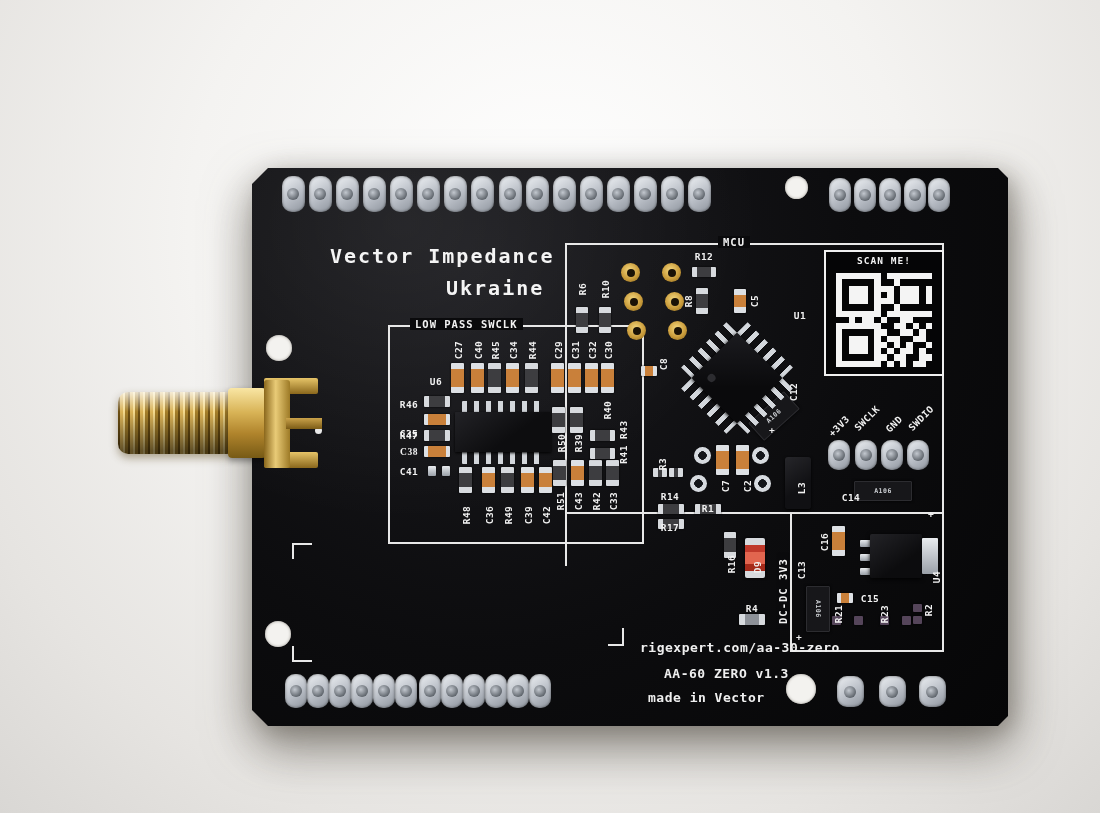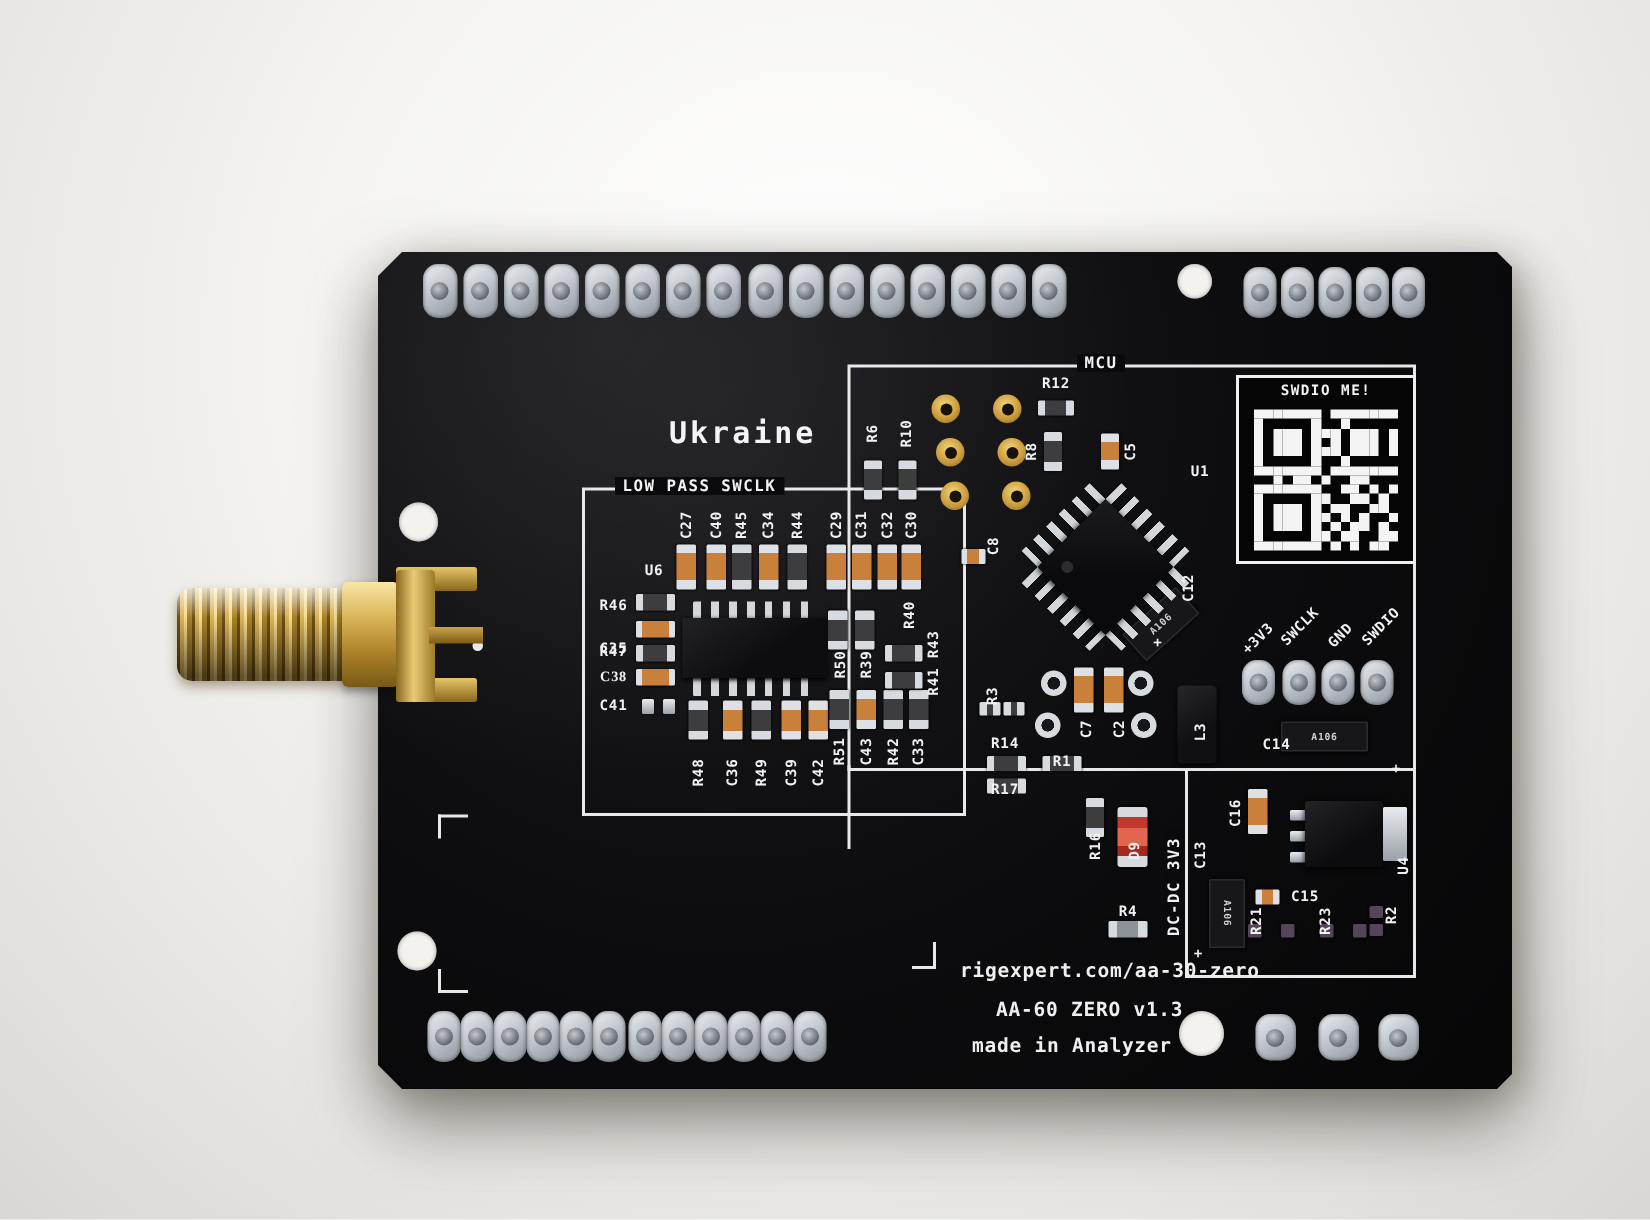--- a/index.html
+++ b/index.html
@@ -67,28 +67,29 @@
     <div class="silkbox" style="left:538px;top:344px;width:150px;height:136px;"></div>
     <div class="mark" style="left:313px;top:342px;width:2px;height:56px;background:#e8e8e8;"></div>
     <div class="mark" style="left:40px;top:375px;width:18px;height:14px;border-left:2px solid #e8e8e8;border-top:2px solid #e8e8e8;"></div>
     <div class="mark" style="left:40px;top:478px;width:18px;height:14px;border-left:2px solid #e8e8e8;border-bottom:2px solid #e8e8e8;"></div>
     <div class="mark" style="left:356px;top:460px;width:14px;height:16px;border-right:2px solid #e8e8e8;border-bottom:2px solid #e8e8e8;"></div>
 
     <span class="seclabel" style="left:158px;top:150px;">LOW PASS SWCLK</span>
     <span class="seclabel" style="left:466px;top:68px;">MCU</span>
     <span class="seclabel" style="left:496px;top:418px;transform:rotate(-90deg);transform-origin:center;left:493px;top:417px;">DC-DC 3V3</span>
 
+    <span class="title1">Vector Impedance</span>
     <span class="title2">Ukraine</span>
 
     <span class="bottomtxt" style="left:388px;top:472px;">rigexpert.com/aa-30-zero</span>
     <span class="bottomtxt" style="left:412px;top:498px;">AA-60 ZERO v1.3</span>
-    <span class="bottomtxt" style="left:396px;top:522px;">made in Analyzer</span>
+    <span class="bottomtxt" style="left:396px;top:522px;">made in Vector</span>
 
     <div class="qrframe">
-      <span class="qrlabel">SWDIO ME!</span>
+      <span class="qrlabel">SCAN ME!</span>
       <div class="qrgrid" id="qrgrid">
           <div class="on"></div>
           <div class="on"></div>
           <div class="on"></div>
           <div class="on"></div>
           <div class="on"></div>
           <div class="on"></div>
           <div class="on"></div>
           <div></div>
           <div class="on"></div>

